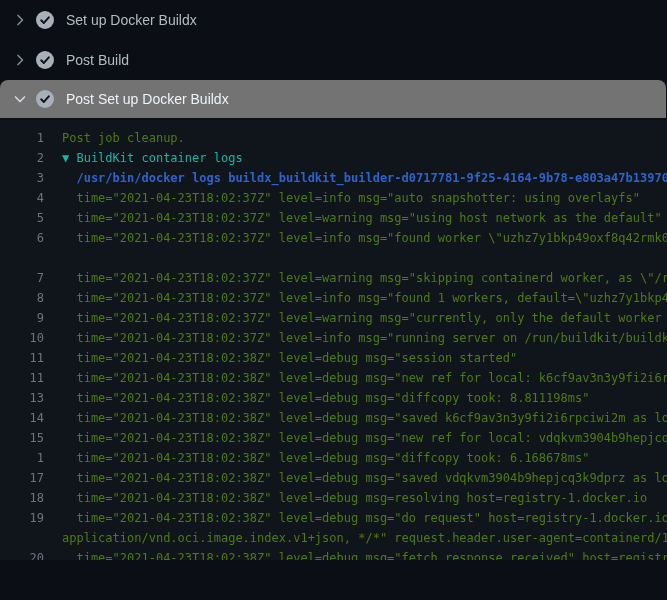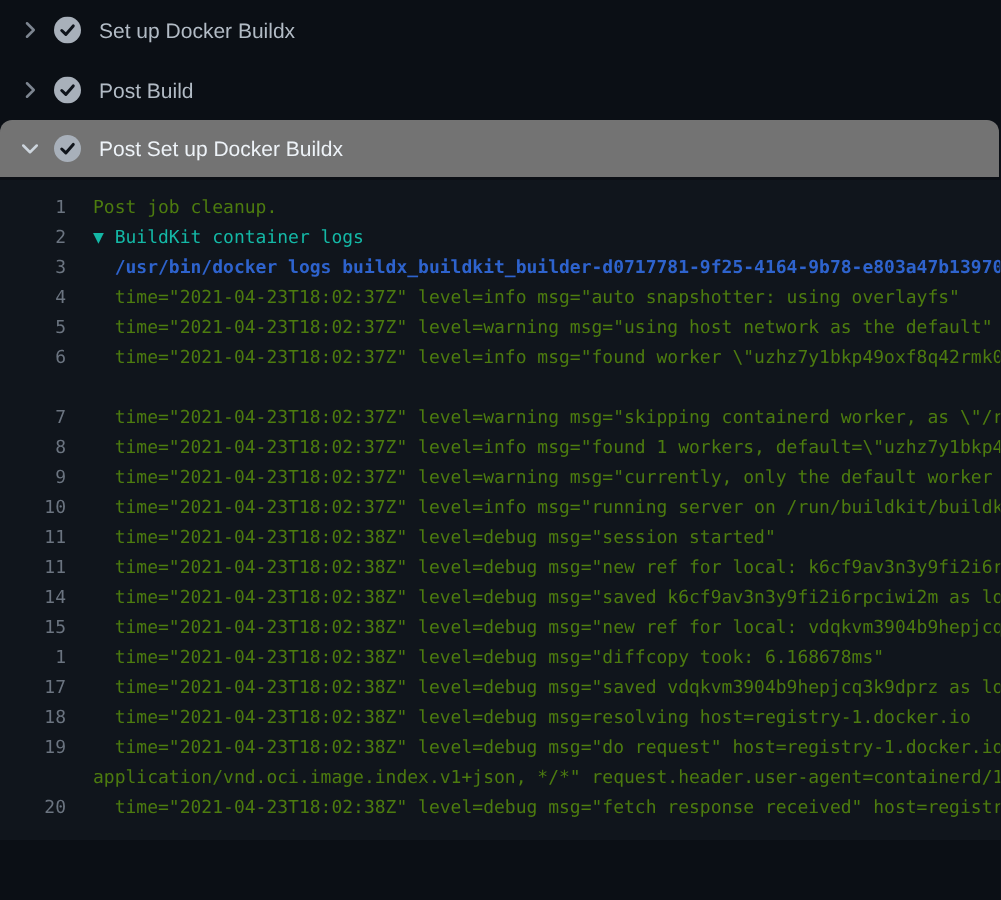--- a/index.html
+++ b/index.html
@@ -143,20 +143,24 @@
   </div>
     <div class="log-line">
     <span class="ln">11</span>
     <span class="txt">  time="2021-04-23T18:02:38Z" level=debug msg="session started"</span>
   </div>
     <div class="log-line">
     <span class="ln">11</span>
     <span class="txt">  time="2021-04-23T18:02:38Z" level=debug msg="new ref for local: k6cf9av3n3y9fi2i6rpciwi2m"</span>
   </div>
     <div class="log-line">
+    <span class="ln">13</span>
+    <span class="txt">  time="2021-04-23T18:02:38Z" level=debug msg="diffcopy took: 8.811198ms"</span>
+  </div>
+    <div class="log-line">
     <span class="ln">14</span>
     <span class="txt">  time="2021-04-23T18:02:38Z" level=debug msg="saved k6cf9av3n3y9fi2i6rpciwi2m as local.sharedKey:context"</span>
   </div>
     <div class="log-line">
     <span class="ln">15</span>
     <span class="txt">  time="2021-04-23T18:02:38Z" level=debug msg="new ref for local: vdqkvm3904b9hepjcq3k9dprz"</span>
   </div>
     <div class="log-line">
     <span class="ln">1</span>
     <span class="txt">  time="2021-04-23T18:02:38Z" level=debug msg="diffcopy took: 6.168678ms"</span>

